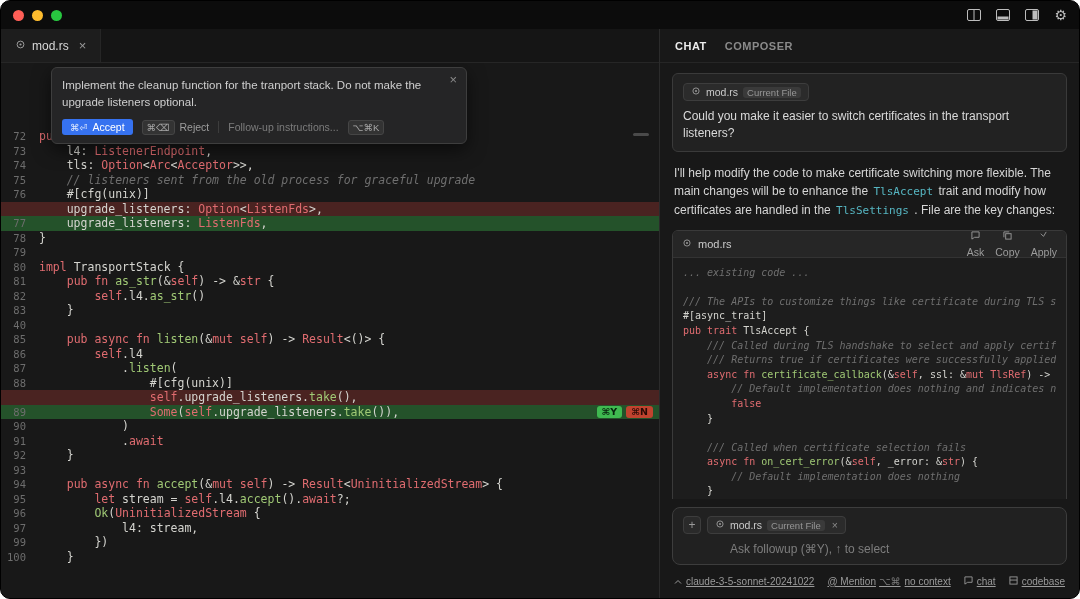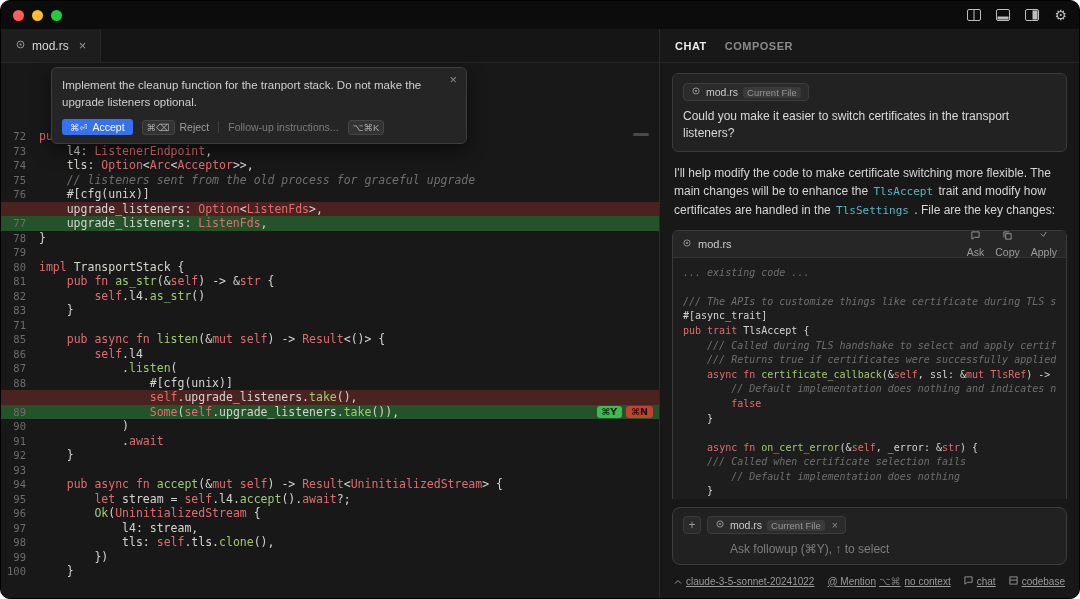--- a/index.html
+++ b/index.html
@@ -166,36 +166,35 @@
             <div class="code-row"><span class="gutter">75</span><span class="code-text"><span class="tok-c">    // listeners sent from the old process for graceful upgrade</span></span></div>
             <div class="code-row"><span class="gutter">76</span><span class="code-text"><span class="tok-p">    #[cfg(unix)]</span></span></div>
             <div class="code-row removed"><span class="gutter"></span><span class="code-text"><span class="tok-p">    upgrade_listeners: </span><span class="tok-t">Option</span><span class="tok-p">&lt;</span><span class="tok-t">ListenFds</span><span class="tok-p">&gt;,</span></span></div>
             <div class="code-row added"><span class="gutter">77</span><span class="code-text"><span class="tok-p">    upgrade_listeners: </span><span class="tok-t">ListenFds</span><span class="tok-p">,</span></span></div>
             <div class="code-row"><span class="gutter">78</span><span class="code-text"><span class="tok-p">}</span></span></div>
             <div class="code-row"><span class="gutter">79</span><span class="code-text"></span></div>
             <div class="code-row"><span class="gutter">80</span><span class="code-text"><span class="tok-k">impl</span><span class="tok-p"> TransportStack {</span></span></div>
             <div class="code-row"><span class="gutter">81</span><span class="code-text"><span class="tok-p">    </span><span class="tok-k">pub fn</span><span class="tok-p"> </span><span class="tok-f">as_str</span><span class="tok-p">(&amp;</span><span class="tok-k">self</span><span class="tok-p">) -&gt; &amp;</span><span class="tok-t">str</span><span class="tok-p"> {</span></span></div>
             <div class="code-row"><span class="gutter">82</span><span class="code-text"><span class="tok-p">        </span><span class="tok-k">self</span><span class="tok-p">.l4.</span><span class="tok-f">as_str</span><span class="tok-p">()</span></span></div>
             <div class="code-row"><span class="gutter">83</span><span class="code-text"><span class="tok-p">    }</span></span></div>
-            <div class="code-row"><span class="gutter">71</span><span class="code-text"></span></div>
+            <div class="code-row"><span class="gutter">40</span><span class="code-text"></span></div>
             <div class="code-row"><span class="gutter">85</span><span class="code-text"><span class="tok-p">    </span><span class="tok-k">pub async fn</span><span class="tok-p"> </span><span class="tok-f">listen</span><span class="tok-p">(&amp;</span><span class="tok-k">mut self</span><span class="tok-p">) -&gt; </span><span class="tok-t">Result</span><span class="tok-p">&lt;()&gt; {</span></span></div>
             <div class="code-row"><span class="gutter">86</span><span class="code-text"><span class="tok-p">        </span><span class="tok-k">self</span><span class="tok-p">.l4</span></span></div>
             <div class="code-row"><span class="gutter">87</span><span class="code-text"><span class="tok-p">            .</span><span class="tok-f">listen</span><span class="tok-p">(</span></span></div>
             <div class="code-row"><span class="gutter">88</span><span class="code-text"><span class="tok-p">                #[cfg(unix)]</span></span></div>
             <div class="code-row removed"><span class="gutter"></span><span class="code-text"><span class="tok-p">                </span><span class="tok-k">self</span><span class="tok-p">.upgrade_listeners.</span><span class="tok-f">take</span><span class="tok-p">(),</span></span></div>
             <div class="code-row added"><span class="gutter">89</span><span class="code-text"><span class="tok-t">                Some</span><span class="tok-p">(</span><span class="tok-k">self</span><span class="tok-p">.upgrade_listeners.</span><span class="tok-f">take</span><span class="tok-p">()),</span></span><span class="line-badges"><span class="badge accept">⌘Y</span><span class="badge reject">⌘N</span></span></div>
             <div class="code-row"><span class="gutter">90</span><span class="code-text"><span class="tok-p">            )</span></span></div>
             <div class="code-row"><span class="gutter">91</span><span class="code-text"><span class="tok-p">            .</span><span class="tok-k">await</span></span></div>
             <div class="code-row"><span class="gutter">92</span><span class="code-text"><span class="tok-p">    }</span></span></div>
             <div class="code-row"><span class="gutter">93</span><span class="code-text"></span></div>
             <div class="code-row"><span class="gutter">94</span><span class="code-text"><span class="tok-p">    </span><span class="tok-k">pub async fn</span><span class="tok-p"> </span><span class="tok-f">accept</span><span class="tok-p">(&amp;</span><span class="tok-k">mut self</span><span class="tok-p">) -&gt; </span><span class="tok-t">Result</span><span class="tok-p">&lt;</span><span class="tok-t">UninitializedStream</span><span class="tok-p">&gt; {</span></span></div>
             <div class="code-row"><span class="gutter">95</span><span class="code-text"><span class="tok-p">        </span><span class="tok-k">let</span><span class="tok-p"> stream = </span><span class="tok-k">self</span><span class="tok-p">.l4.</span><span class="tok-f">accept</span><span class="tok-p">().</span><span class="tok-k">await</span><span class="tok-p">?;</span></span></div>
             <div class="code-row"><span class="gutter">96</span><span class="code-text"><span class="tok-p">        </span><span class="tok-f">Ok</span><span class="tok-p">(</span><span class="tok-t">UninitializedStream</span><span class="tok-p"> {</span></span></div>
             <div class="code-row"><span class="gutter">97</span><span class="code-text"><span class="tok-p">            l4: stream,</span></span></div>
-            <div class="code-row"><span class="gutter">98</span><span class="code-text"><span class="tok-p">            tls: </span><span class="tok-k">self</span><span class="tok-p">.tls.</span><span class="tok-f">clone</span><span class="tok-p">(),</span></span></div>
             <div class="code-row"><span class="gutter">99</span><span class="code-text"><span class="tok-p">        })</span></span></div>
             <div class="code-row"><span class="gutter">100</span><span class="code-text"><span class="tok-p">    }</span></span></div>
           </div>
         <div class="editor-scroll-dash"></div>
       </div>
     </div>
 
     <div class="chat-pane">
       <div class="chat-tabs">
         <span class="chat-tab active">CHAT</span>
@@ -259,22 +258,22 @@
               <div class="code-row"><span class="code-text"><span class="tok-c">/// The APIs to customize things like certificate during TLS ser</span></span></div>
               <div class="code-row"><span class="code-text"><span class="tok-p">#[async_trait]</span></span></div>
               <div class="code-row"><span class="code-text"><span class="tok-k">pub trait</span><span class="tok-p"> TlsAccept {</span></span></div>
               <div class="code-row"><span class="code-text"><span class="tok-c">    /// Called during TLS handshake to select and apply certific</span></span></div>
               <div class="code-row"><span class="code-text"><span class="tok-c">    /// Returns true if certificates were successfully applied</span></span></div>
               <div class="code-row"><span class="code-text"><span class="tok-p">    </span><span class="tok-k">async fn</span><span class="tok-p"> </span><span class="tok-f">certificate_callback</span><span class="tok-p">(&amp;</span><span class="tok-k">self</span><span class="tok-p">, ssl: &amp;</span><span class="tok-k">mut</span><span class="tok-p"> </span><span class="tok-t">TlsRef</span><span class="tok-p">) -&gt; </span></span></div>
               <div class="code-row"><span class="code-text"><span class="tok-c">        // Default implementation does nothing and indicates no</span></span></div>
               <div class="code-row"><span class="code-text"><span class="tok-p">        </span><span class="tok-k">false</span></span></div>
               <div class="code-row"><span class="code-text"><span class="tok-p">    }</span></span></div>
               <div class="code-row"><span class="code-text"></span></div>
+              <div class="code-row"><span class="code-text"><span class="tok-c">    /// Called when certificate selection fails</span></span></div>
               <div class="code-row"><span class="code-text"><span class="tok-p">    </span><span class="tok-k">async fn</span><span class="tok-p"> </span><span class="tok-f">on_cert_error</span><span class="tok-p">(&amp;</span><span class="tok-k">self</span><span class="tok-p">, _error: &amp;</span><span class="tok-t">str</span><span class="tok-p">) {</span></span></div>
-              <div class="code-row"><span class="code-text"><span class="tok-c">    /// Called when certificate selection fails</span></span></div>
               <div class="code-row"><span class="code-text"><span class="tok-c">        // Default implementation does nothing</span></span></div>
               <div class="code-row"><span class="code-text"><span class="tok-p">    }</span></span></div>
             </div>
         </div>
       </div>
 
       <div class="chat-input">
         <div class="input-chips">
           <span class="add-chip">+</span>
           <span class="file-chip">

